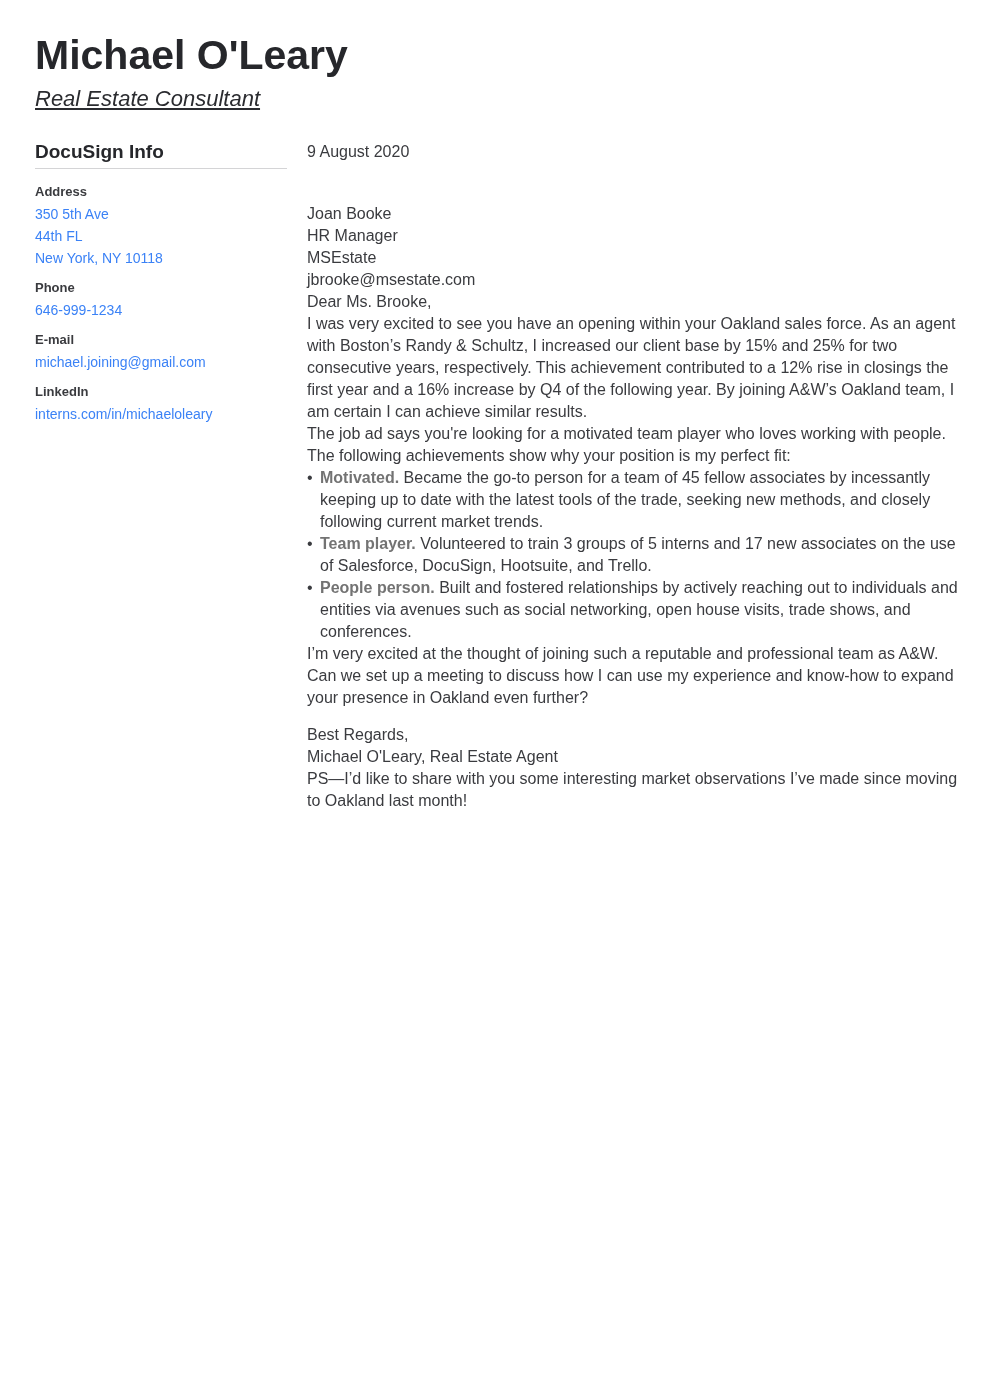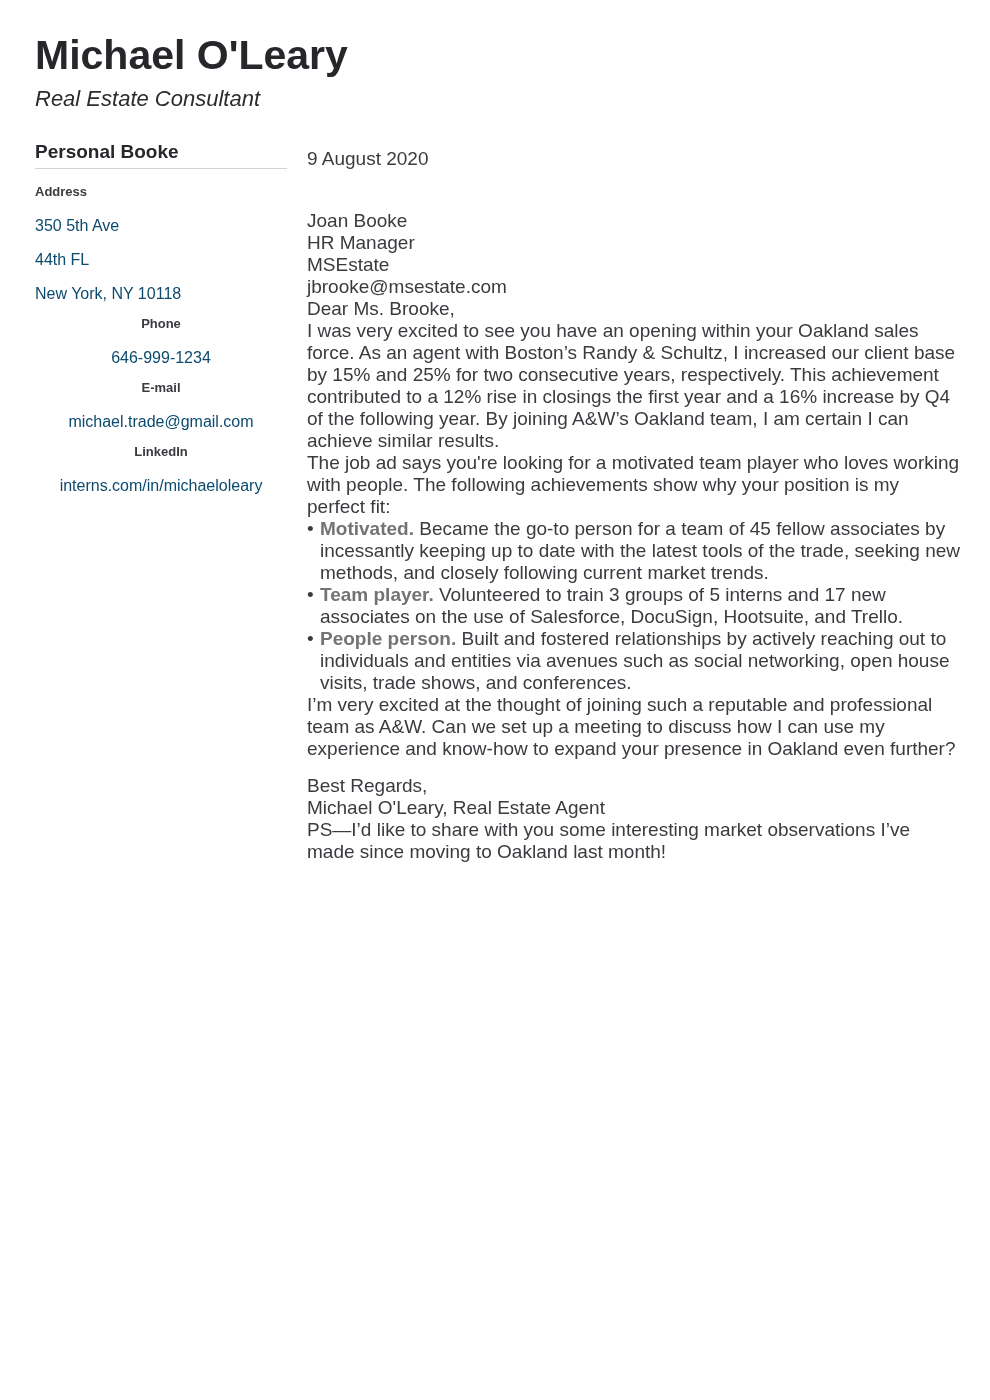--- a/index.html
+++ b/index.html
@@ -33,20 +33,21 @@
     margin: 0;
     line-height: 50px;
     letter-spacing: 0px;
   }
   .title {
     font-size: 22px;
     font-style: italic;
     color: #2b2c30;
     margin: 6px 0 0 0;
     line-height: 26px;
+    text-decoration: underline;
   }
   .sidebar {
     position: absolute;
     left: 35px;
     top: 140px;
     width: 252px;
   }
   .sidebar h2 {
     font-size: 19px;
     font-weight: bold;
@@ -54,40 +55,38 @@
     margin: 0;
     line-height: 24px;
     padding-bottom: 4px;
     border-bottom: 1px solid #d4d4d6;
   }
   .info-group {
     margin-top: 12px;
   }
   .info-group + .info-group {
     margin-top: 8px;
-    text-align: center;
   }
   .info-label {
     font-size: 13px;
     font-weight: bold;
     color: #3a3b3f;
     line-height: 22px;
   }
   .info-value {
-    font-size: 16px;
-    color: #0c4a6e;
+    font-size: 14px;
+    color: #3b82f6;
     line-height: 22px;
-    margin-top: 12px;
   }
   .letter {
     position: absolute;
     left: 307px;
-    top: 148px;
+    top: 141px;
     width: 655px;
-    font-size: 19px;
+    font-size: 16px;
     line-height: 22px;
     color: #3a3b3f;
   }
   .letter p {
     margin: 0;
   }
   .gap-32 { margin-top: 40px; }
   .gap-22 { margin-top: 15px; }
   ul.achievements {
     list-style: none;
@@ -111,37 +110,37 @@
 <body>
 
 <div class="page">
 
   <div class="header">
     <h1 class="name">Michael O'Leary</h1>
     <div class="title">Real Estate Consultant</div>
   </div>
 
   <div class="sidebar">
-    <h2>Personal Booke</h2>
+    <h2>DocuSign Info</h2>
 
     <div class="info-group">
       <div class="info-label">Address</div>
       <div class="info-value">350 5th Ave</div>
       <div class="info-value">44th FL</div>
       <div class="info-value">New York, NY 10118</div>
     </div>
 
     <div class="info-group">
       <div class="info-label">Phone</div>
       <div class="info-value">646-999-1234</div>
     </div>
 
     <div class="info-group">
       <div class="info-label">E-mail</div>
-      <div class="info-value">michael.trade@gmail.com</div>
+      <div class="info-value">michael.joining@gmail.com</div>
     </div>
 
     <div class="info-group">
       <div class="info-label">LinkedIn</div>
       <div class="info-value">interns.com/in/michaeloleary</div>
     </div>
   </div>
 
   <div class="letter">
     <p>9 August 2020</p>

